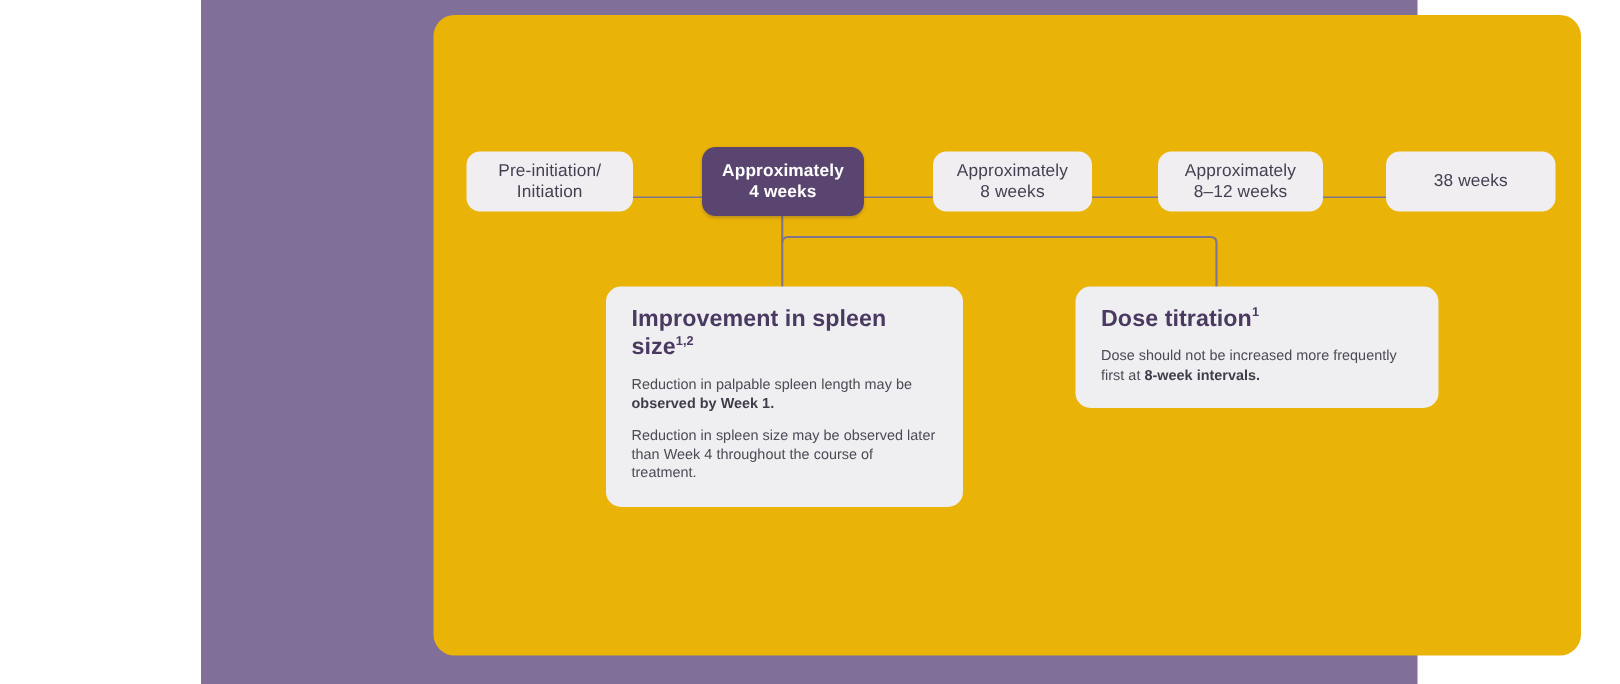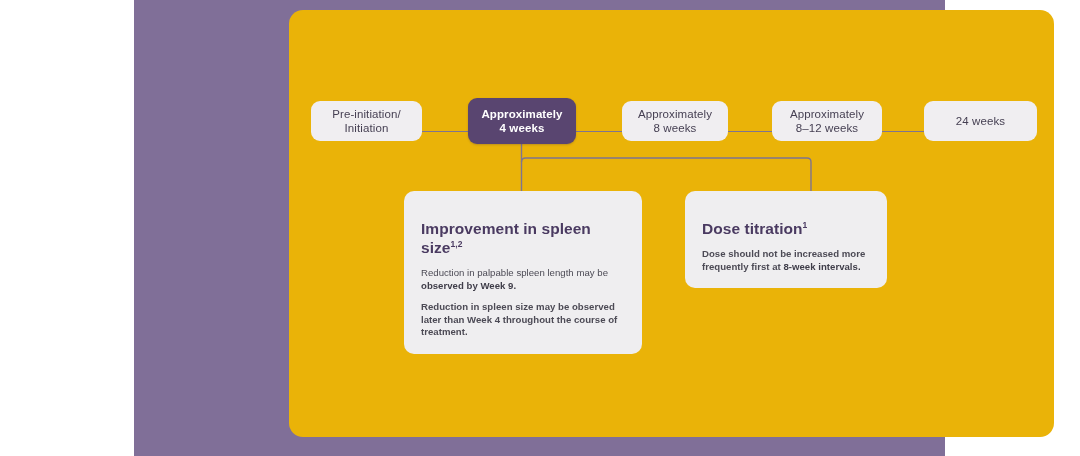--- a/index.html
+++ b/index.html
@@ -89,21 +89,21 @@
     pointer-events: none;
     z-index: 2;
   }
 
   
   .card {
     position: absolute;
     box-sizing: border-box;
     background: #efeef0;
     border-radius: 10px;
-    padding: 28px 17px 15px 17px;
+    padding: 12px 17px 15px 17px;
     z-index: 3;
   }
   .card h3 {
     margin: 0 0 10px 0;
     font-size: 15.5px;
     line-height: 19px;
     font-weight: 700;
     color: #4a3a61;
     letter-spacing: .05px;
   }
@@ -113,21 +113,21 @@
     vertical-align: super;
     line-height: 0;
   }
   .card p {
     margin: 0 0 9px 0;
     font-size: 9.6px;
     line-height: 12.6px;
     color: #4c4a55;
     letter-spacing: .02px;
   }
-  .card p:last-child { margin-bottom: 0; font-weight: bold; }
+  .card p:last-child { margin-bottom: 0; }
   .card p b { font-weight: 700; color: #3f3d49; }
 </style>
 </head>
 <body>
 
 <div class="frame">
   <div class="panel">
 
     <div class="timeline">
 
@@ -150,42 +150,42 @@
         <span class="lbl">Approximately
 8 weeks</span>
       </div>
 
       <div class="tl-box" style="left:483px;top:91px;width:110px;height:40px;">
         <span class="lbl">Approximately
 8–12 weeks</span>
       </div>
 
       <div class="tl-box" style="left:635px;top:91px;width:113px;height:40px;">
-        <span class="lbl">24 weeks</span>
+        <span class="lbl">38 weeks</span>
       </div>
 
       <svg class="bracket" viewBox="0 0 765 427" width="765" height="427" xmlns="http://www.w3.org/2000/svg">
         <path d="M 232.5 134 L 232.5 182" fill="none" stroke="#7e7490" stroke-width="1.4"></path>
         <path d="M 232.5 148 L 226.5 148 Q 223.5 148 223.5 151.5 L 223.5 178" fill="none" stroke="#7e7490" stroke-width="1.4" transform="translate(9,0)" style="display:none"></path>
         <path d="M 232.5 152 Q 232.5 148 236.5 148 L 518 148 Q 522 148 522 152 L 522 182" fill="none" stroke="#7e7490" stroke-width="1.4"></path>
       </svg>
 
       <div class="card" style="left:115px;top:181px;width:238px;">
         <h3>
           <span>Improvement in spleen size</span><sup>1,2</sup>
         </h3>
         <p>
-          <span>Reduction in palpable spleen length may be </span><b>observed by Week 9.</b>
+          <span>Reduction in palpable spleen length may be </span><b>observed by Week 1.</b>
         </p>
         <p>
           <span>Reduction in spleen size may be observed later than Week 4 throughout the course of treatment.</span>
         </p>
       </div>
 
-      <div class="card" style="left:396px;top:181px;width:202px;">
+      <div class="card" style="left:428px;top:181px;width:242px;">
         <h3>
           <span>Dose titration</span><sup>1</sup>
         </h3>
         <p>
           <span>Dose should not be increased more frequently first at </span><b>8-week intervals.</b>
         </p>
       </div>
 
     </div>
   </div>

